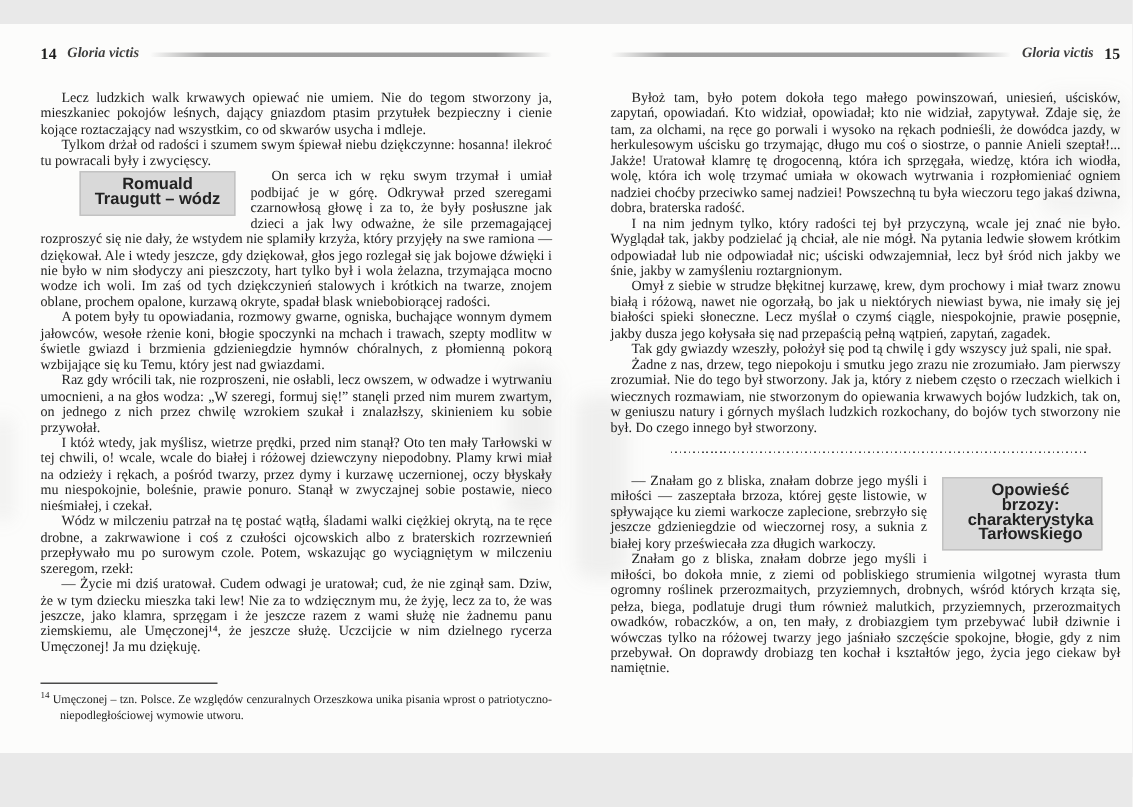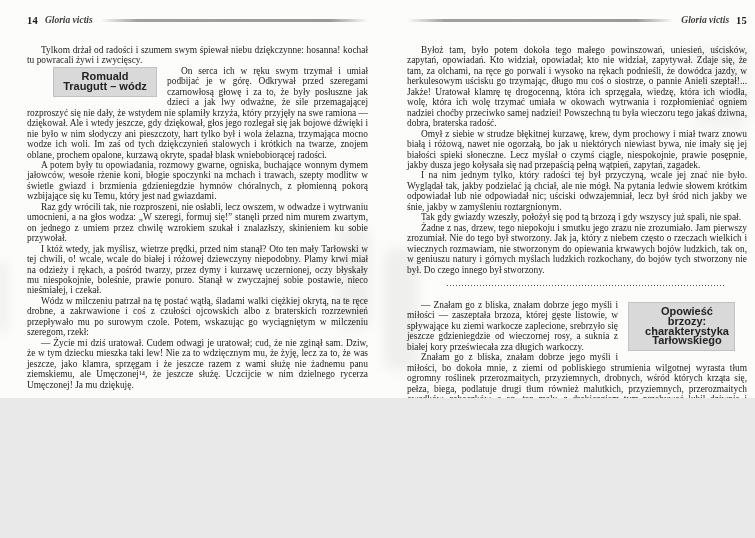--- a/index.html
+++ b/index.html
@@ -1,17 +1,17 @@
 <!DOCTYPE html>
 <html lang="pl"><head>
 <meta charset="utf-8">
 <style>
   html,body { margin:0; padding:0; background:#e9e9e9; }
   .spread {
-    position:relative; width:755px; height:398px; margin:0 auto;
+    position:relative; width:755px; height:486px; margin:16px auto;
     background:#fcfcfb; color:#1c1c1c; overflow:hidden;
     font-family:"Liberation Serif", serif;
   }
   
   .scan-shadow { position:absolute; background:rgba(125,125,125,0.10); filter:blur(6px); border-radius:10px; pointer-events:none; }
   #sh1 { left:338px; top:228px; width:32px; height:102px; }
   #sh2 { left:384px; top:248px; width:34px; height:122px; }
   #sh3 { left:695px; top:46px;  width:55px; height:82px; background:rgba(125,125,125,0.07); }
   #sh4 { left:-4px;  top:262px; width:12px; height:70px; }
 
@@ -38,64 +38,65 @@
   .margin-note.fr { float:right; width:84px; margin:2px 12px 4px 10px;padding-left:16px; }
 
   .dotted-sep { height:2px; margin:10px 22px 13px 40px;
     background-image:repeating-linear-gradient(90deg, #4a4a4a 0 1px, transparent 1px 3px);
     background-position:0 50%; background-size:100% 1.4px; background-repeat:no-repeat; }
 
   .footnote-rule { width:118px; border-top:1px solid #4a4a4a; margin:18px 0 4px 0; }
   p.footnote { margin:0; font-size:8px; line-height:9.7px; text-align:justify;
     padding-left:13px; text-indent:-13px; color:#222; }
   p.footnote sup { font-size:6px; }
-  .fn-term { font-style:italic; }
+  .fn-term { }
 </style>
 </head>
 <body>
 
 <div class="spread">
   <div class="scan-shadow" id="sh1"></div>
   <div class="scan-shadow" id="sh2"></div>
   <div class="scan-shadow" id="sh3"></div>
   <div class="scan-shadow" id="sh4"></div>
 
   <section class="page page-left">
     <div class="pg-header">
       <span class="pg-num">14</span>
       <span class="run-title">Gloria victis</span>
       <span class="rule"></span>
     </div>
     <div class="body-text">
-      <p class="para">Tylkom drżał od radości i szumem swym śpiewał niebu dziękczynne: hosanna! kochał tu powracali żywi i zwycięscy.</p>
+      <p class="para">Lecz ludzkich walk krwawych opiewać nie umiem. Nie do tegom stworzony ja, mieszkaniec pokojów leśnych, dający gniazdom ptasim przytułek bezpieczny i cienie kojące roztaczający nad wszystkim, co od skwarów usycha i mdleje.</p>
+      <p class="para">Tylkom drżał od radości i szumem swym śpiewał niebu dziękczynne: hosanna! ilekroć tu powracali były i zwycięscy.</p>
       <p class="para"><span class="margin-note fl">Romuald
 Traugutt – wódz</span><span>On serca ich w ręku swym trzymał i umiał podbijać je w górę. Odkrywał przed szeregami czarnowłosą głowę i za to, że były posłuszne jak dzieci a jak lwy odważne, że sile przemagającej rozproszyć się nie dały, że wstydem nie splamiły krzyża, który przyjęły na swe ramiona — dziękował. Ale i wtedy jeszcze, gdy dziękował, głos jego rozlegał się jak bojowe dźwięki i nie było w nim słodyczy ani pieszczoty, hart tylko był i wola żelazna, trzymająca mocno wodze ich woli. Im zaś od tych dziękczynień stalowych i krótkich na twarze, znojem oblane, prochem opalone, kurzawą okryte, spadał blask wniebobiorącej radości.</span></p>
       <p class="para">A potem były tu opowiadania, rozmowy gwarne, ogniska, buchające wonnym dymem jałowców, wesołe rżenie koni, błogie spoczynki na mchach i trawach, szepty modlitw w świetle gwiazd i brzmienia gdzieniegdzie hymnów chóralnych, z płomienną pokorą wzbijające się ku Temu, który jest nad gwiazdami.</p>
-      <p class="para">Raz gdy wrócili tak, nie rozproszeni, nie osłabli, lecz owszem, w odwadze i wytrwaniu umocnieni, a na głos wodza: „W szeregi, formuj się!” stanęli przed nim murem zwartym, on jednego z umiem przez chwilę wzrokiem szukał i znalazłszy, skinieniem ku sobie przywołał.</p>
+      <p class="para">Raz gdy wrócili tak, nie rozproszeni, nie osłabli, lecz owszem, w odwadze i wytrwaniu umocnieni, a na głos wodza: „W szeregi, formuj się!” stanęli przed nim murem zwartym, on jednego z nich przez chwilę wzrokiem szukał i znalazłszy, skinieniem ku sobie przywołał.</p>
       <p class="para">I któż wtedy, jak myślisz, wietrze prędki, przed nim stanął? Oto ten mały Tarłowski w tej chwili, o! wcale, wcale do białej i różowej dziewczyny niepodobny. Plamy krwi miał na odzieży i rękach, a pośród twarzy, przez dymy i kurzawę uczernionej, oczy błyskały mu niespokojnie, boleśnie, prawie ponuro. Stanął w zwyczajnej sobie postawie, nieco nieśmiałej, i czekał.</p>
       <p class="para">Wódz w milczeniu patrzał na tę postać wątłą, śladami walki ciężkiej okrytą, na te ręce drobne, a zakrwawione i coś z czułości ojcowskich albo z braterskich rozrzewnień przepływało mu po surowym czole. Potem, wskazując go wyciągniętym w milczeniu szeregom, rzekł:</p>
       <p class="para">— Życie mi dziś uratował. Cudem odwagi je uratował; cud, że nie zginął sam. Dziw, że w tym dziecku mieszka taki lew! Nie za to wdzięcznym mu, że żyję, lecz za to, że was jeszcze, jako klamra, sprzęgam i że jeszcze razem z wami służę nie żadnemu panu ziemskiemu, ale Umęczonej¹⁴, że jeszcze służę. Uczcijcie w nim dzielnego rycerza Umęczonej! Ja mu dziękuję.</p>
     </div>
     <div class="footnote-rule"></div>
     <p class="footnote"><sup>14</sup>
       <span class="fn-term">Umęczonej</span>
       <span>– tzn. Polsce. Ze względów cenzuralnych Orzeszkowa unika pisania wprost o patriotyczno-niepodległościowej wymowie utworu.</span></p>
   </section>
 
   <section class="page page-right">
     <div class="pg-header">
       <span class="rule"></span>
       <span class="run-title">Gloria victis</span>
       <span class="pg-num">15</span>
     </div>
     <div class="body-text">
       <p class="para">Byłoż tam, było potem dokoła tego małego powinszowań, uniesień, uścisków, zapytań, opowiadań. Kto widział, opowiadał; kto nie widział, zapytywał. Zdaje się, że tam, za olchami, na ręce go porwali i wysoko na rękach podnieśli, że dowódca jazdy, w herkulesowym uścisku go trzymając, długo mu coś o siostrze, o pannie Anieli szeptał!... Jakże! Uratował klamrę tę drogocenną, która ich sprzęgała, wiedzę, która ich wiodła, wolę, która ich wolę trzymać umiała w okowach wytrwania i rozpłomieniać ogniem nadziei choćby przeciwko samej nadziei! Powszechną tu była wieczoru tego jakaś dziwna, dobra, braterska radość.</p>
+      <p class="para">I na nim jednym tylko, który radości tej był przyczyną, wcale jej znać nie było. Wyglądał tak, jakby podzielać ją chciał, ale nie mógł. Na pytania ledwie słowem krótkim odpowiadał lub nie odpowiadał nic; uściski odwzajemniał, lecz był śród nich jakby we śnie, jakby w zamyśleniu roztargnionym.</p>
       <p class="para">Omył z siebie w strudze błękitnej kurzawę, krew, dym prochowy i miał twarz znowu białą i różową, nawet nie ogorzałą, bo jak u niektórych niewiast bywa, nie imały się jej białości spieki słoneczne. Lecz myślał o czymś ciągle, niespokojnie, prawie posępnie, jakby dusza jego kołysała się nad przepaścią pełną wątpień, zapytań, zagadek.</p>
-      <p class="para">I na nim jednym tylko, który radości tej był przyczyną, wcale jej znać nie było. Wyglądał tak, jakby podzielać ją chciał, ale nie mógł. Na pytania ledwie słowem krótkim odpowiadał lub nie odpowiadał nic; uściski odwzajemniał, lecz był śród nich jakby we śnie, jakby w zamyśleniu roztargnionym.</p>
-      <p class="para">Tak gdy gwiazdy wzeszły, położył się pod tą brzozą i gdy wszyscy już spali, nie spał.</p>
+      <p class="para">Tak gdy gwiazdy wzeszły, położył się pod tą chwilę i gdy wszyscy już spali, nie spał.</p>
       <p class="para">Żadne z nas, drzew, tego niepokoju i smutku jego zrazu nie zrozumiało. Jam pierwszy zrozumiał. Nie do tego był stworzony. Jak ja, który z niebem często o rzeczach wielkich i wiecznych rozmawiam, nie stworzonym do opiewania krwawych bojów ludzkich, tak on, w geniuszu natury i górnych myślach ludzkich rozkochany, do bojów tych stworzony nie był. Do czego innego był stworzony.</p>
       <div class="dotted-sep"></div>
       <p class="para"><span class="margin-note fr">Opowieść
 brzozy:
 charakterystyka
 Tarłowskiego</span><span>— Znałam go z bliska, znałam dobrze jego myśli i miłości — zaszeptała brzoza, której gęste listowie, w spływające ku ziemi warkocze zaplecione, srebrzyło się jeszcze gdzieniegdzie od wieczornej rosy, a suknia z białej kory przeświecała zza długich warkoczy.</span></p>
       <p class="para">Znałam go z bliska, znałam dobrze jego myśli i miłości, bo dokoła mnie, z ziemi od pobliskiego strumienia wilgotnej wyrasta tłum ogromny roślinek przerozmaitych, przyziemnych, drobnych, wśród których krząta się, pełza, biega, podlatuje drugi tłum również malutkich, przyziemnych, przerozmaitych owadków, robaczków, a on, ten mały, z drobiazgiem tym przebywać lubił dziwnie i wówczas tylko na różowej twarzy jego jaśniało szczęście spokojne, błogie, gdy z nim przebywał. On doprawdy drobiazg ten kochał i kształtów jego, życia jego ciekaw był namiętnie.</p>
     </div>
   </section>
 </div>

